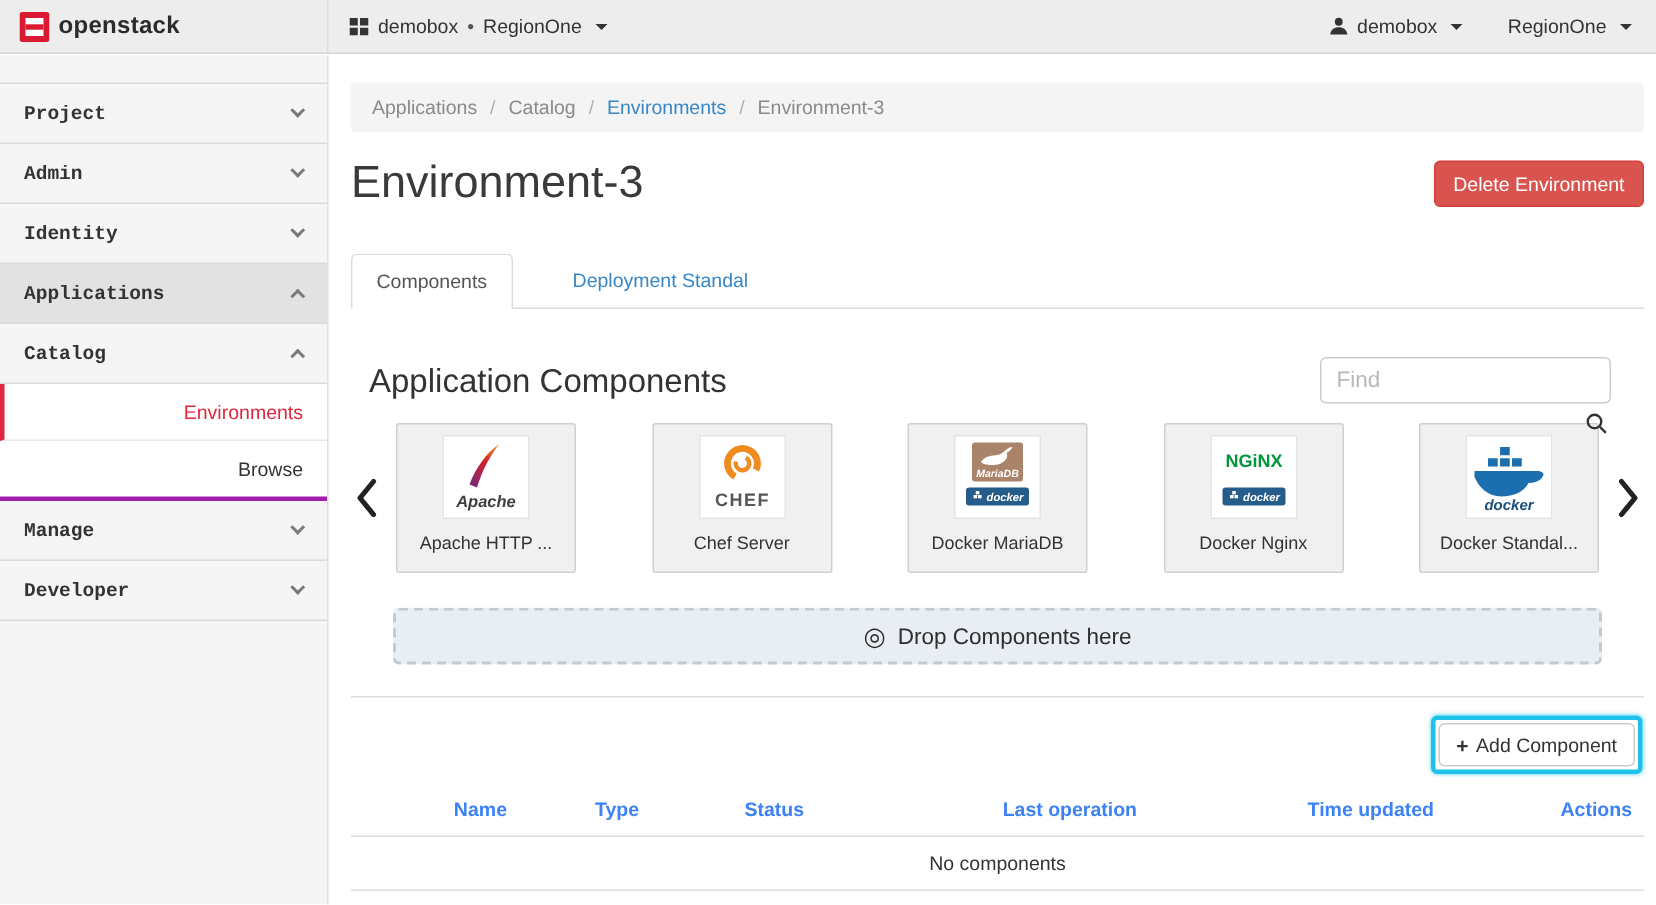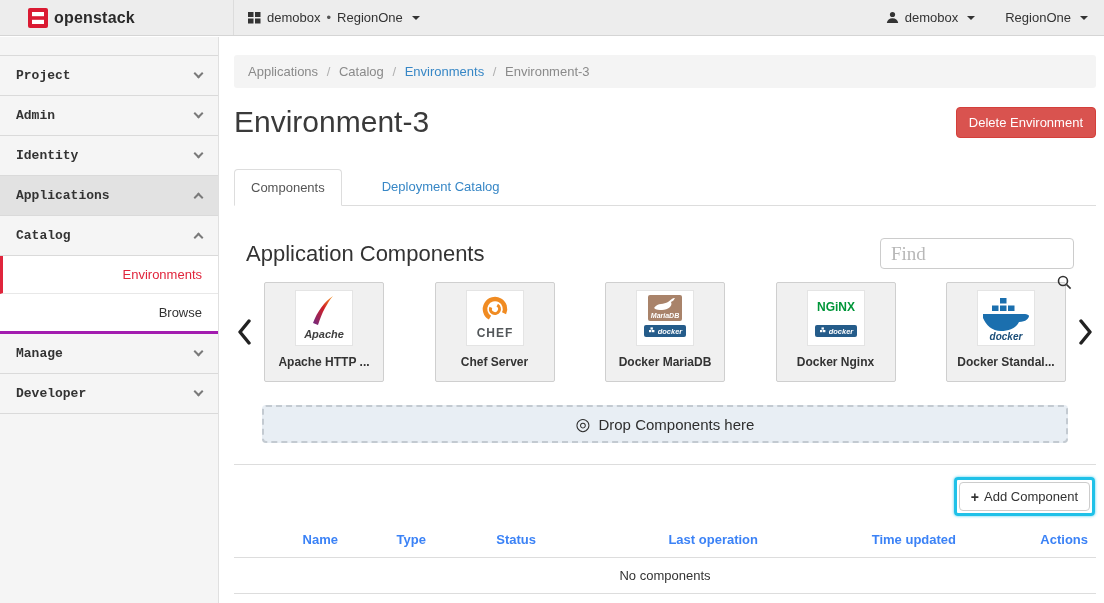--- a/index.html
+++ b/index.html
@@ -4,21 +4,21 @@
 <style>
   * { box-sizing: border-box; }
   html,body { margin:0; padding:0; }
   body {
     width:1104px; height:603px; overflow:hidden; position:relative;
     font-family:"Liberation Sans", sans-serif; font-size:13px; color:#333; background:#fff;
   }
 
   
   .topbar { height:36px; background:#ededed; border-bottom:1px solid #d5d5d5;
-    display:flex; align-items:center;padding-left:15px; }
+    display:flex; align-items:center; }
   .brand { width:219px; height:100%; display:flex; align-items:center; gap:6px;
     padding-left:13px; border-right:1px solid #dcdcdc; cursor:pointer; }
   .brand-text { font-weight:bold; font-size:16px; color:#2b2b2b; letter-spacing:.2px; }
   .switcher { display:flex; align-items:center; gap:6px; padding-left:14px; cursor:pointer; }
   .topbar-right { margin-left:auto; display:flex; align-items:center; gap:30px; padding-right:16px; }
   .menu-item { display:flex; align-items:center; gap:6px; cursor:pointer; }
   .caret { display:inline-block; width:0; height:0; border-left:4px solid transparent;
     border-right:4px solid transparent; border-top:4px solid #333; margin-left:3px; }
   .dot-sep { color:#555; }
 
@@ -54,33 +54,33 @@
   .tab.active { background:#fff; border:1px solid #ddd; border-bottom:1px solid #fff;
     border-radius:4px 4px 0 0; color:#555; }
 
   .section-head { display:flex; align-items:center; margin-top:32px; padding-left:12px;gap:17px; }
   h2 { margin:0; font-size:22px; font-weight:normal; color:#333; }
   .cat { margin-left:88px; display:flex; align-items:center; gap:12px; font-size:14px; }
   .btn-default { background:#fff; border:1px solid #ccc; border-radius:4px; padding:5px 10px;
     font-size:13px; cursor:pointer; font-family:inherit; color:#333; display:flex; align-items:center; }
   .search-wrap { margin-left:auto; position:relative; width:194px; margin-right:22px; }
   .search-wrap input { width:100%; height:31px; border:1px solid #ccc; border-radius:4px;
-    padding:0 10px; font-size:19px; color:#555; font-family:Liberation Serif, serif; }
+    padding:0 10px; font-size:15px; color:#555; font-family:Liberation Sans, sans-serif; }
   .search-wrap input::placeholder { color:#b8b8b8; }
   .search-icon { position:absolute; right:2px; top:37px; cursor:pointer; }
 
   .carousel { display:flex; align-items:center; margin-top:13px; }
   .arrow { cursor:pointer; padding:0 3px; display:flex; align-items:center; }
   .cards { display:flex; flex:1; justify-content:space-between; margin:0 9px; }
   .card { width:120px; height:100px; background:#f0f0f0; border:1px solid #cfcfcf;
     border-radius:2px; display:flex; flex-direction:column; align-items:center;
     padding-top:7px; cursor:grab; }
   .logo { width:58px; height:56px; background:#fff; border:1px solid #e4e4e4;
     display:flex; align-items:center; justify-content:center; }
-  .card-label { font-size:12px; margin-top:9px; color:#333; white-space:nowrap;font-weight:bold; }
+  .card-label { font-size:12px; margin-top:9px; color:#333; white-space:nowrap; }
 
   .dropzone { margin:23px 28px 0; background:#e8eef4; border:2px dashed #c3cad1;
     border-radius:4px; height:38px; display:flex; align-items:center; justify-content:center;
     gap:8px; font-size:15px; color:#2e2e2e; }
   .drop-icon { font-size:17px; line-height:1; }
 
   .divider { border:none; border-top:1px solid #ddd; margin:21px 0 0; }
 
   .add-row { display:flex; justify-content:flex-end; margin:12px 1px 0; }
   .highlight { border:3px solid #1fc1e8; border-radius:4px; padding:2px;
@@ -184,21 +184,21 @@
     <span>Environment-3</span>
   </div>
 
   <div class="title-row">
     <h1>Environment-3</h1>
     <button class="btn-danger">Delete Environment</button>
   </div>
 
   <div class="tabs">
     <div class="tab active">Components</div>
-    <div class="tab">Deployment Catalog</div>
+    <div class="tab">Deployment Standal</div>
   </div>
 
   <div class="section-head">
     <h2>Application Components</h2>
     <div class="search-wrap">
       <input type="text" placeholder="Find" style="">
       <svg class="search-icon" width="15" height="15" viewBox="0 0 15 15">
         <circle cx="6" cy="6" r="4.5" fill="none" stroke="#333" stroke-width="1.6"></circle>
         <line x1="9.6" y1="9.6" x2="13.6" y2="13.6" stroke="#333" stroke-width="1.6"></line>
       </svg>

